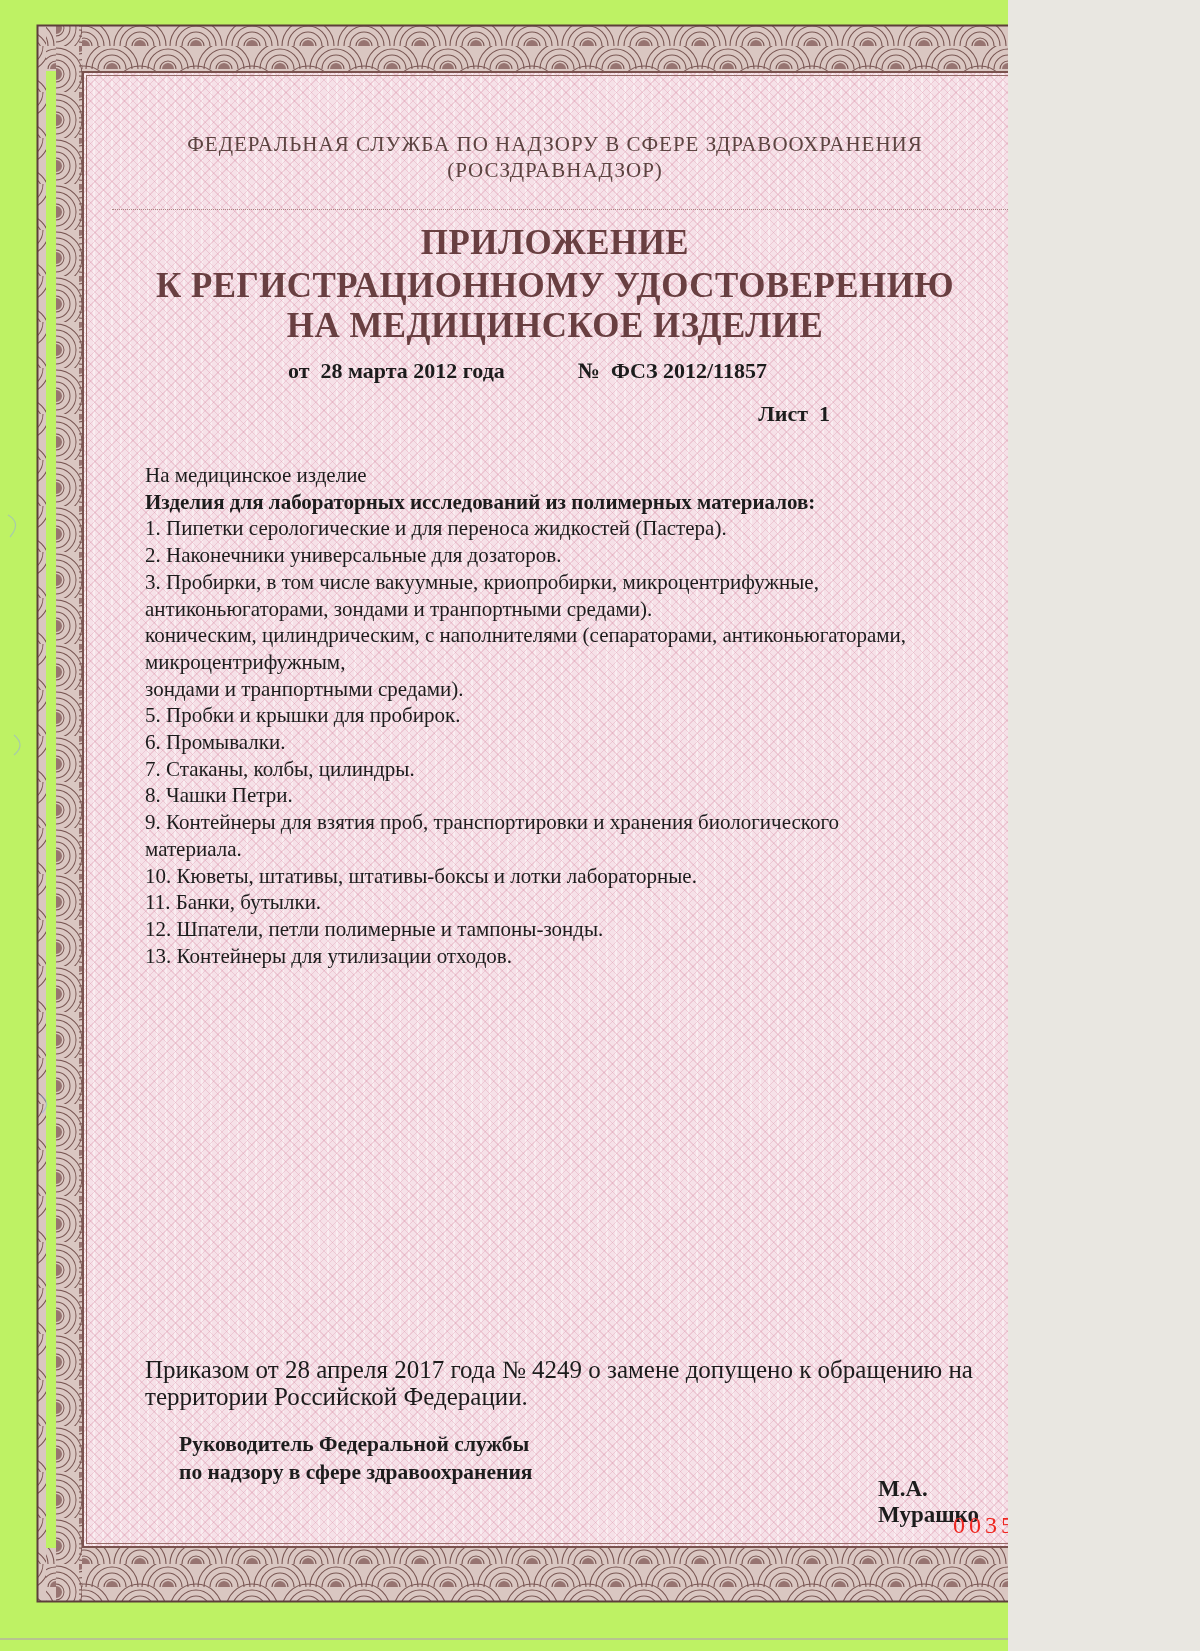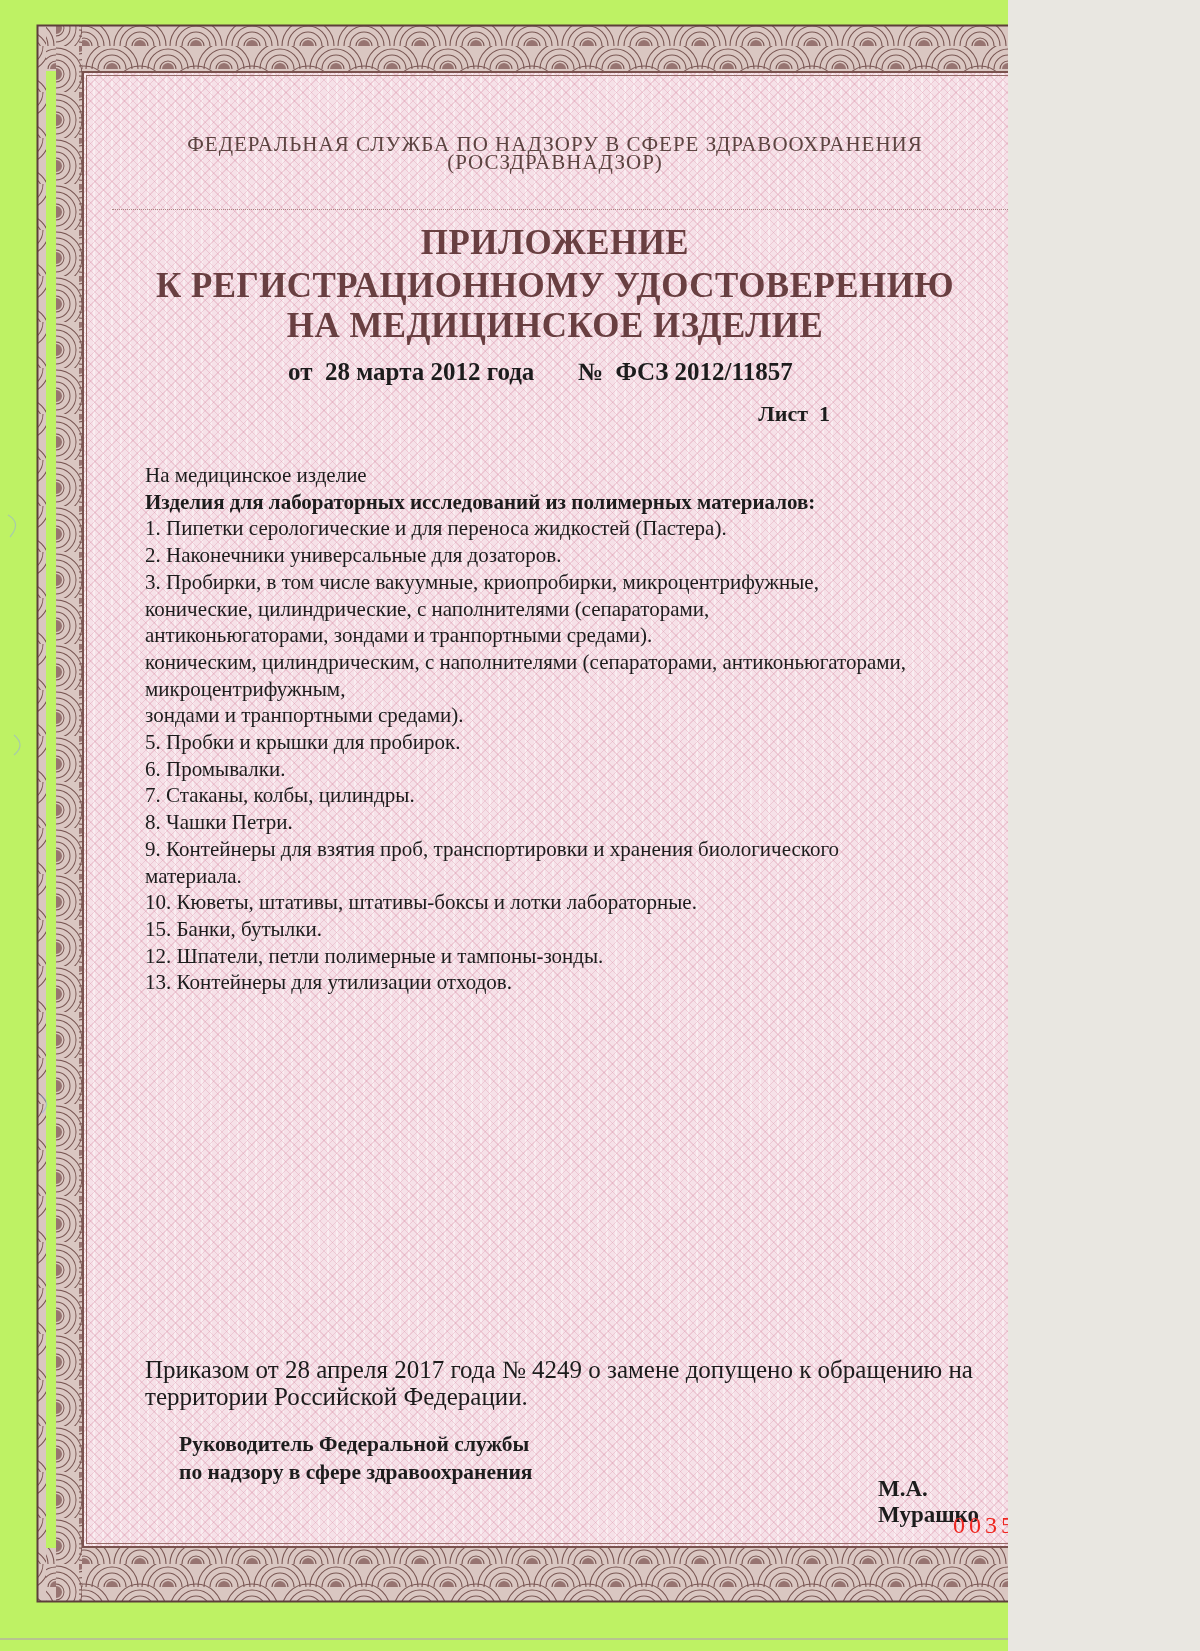--- a/index.html
+++ b/index.html
@@ -24,21 +24,21 @@
   .interior::before{
     content:""; position:absolute; inset:2px; border:1px solid #966b66; pointer-events:none;
   }
   .txt{position:absolute; z-index:2; color:#1c1c1c;}
   .center-col{left:95px; width:920px; text-align:center;}
   .agency{font-size:21px; letter-spacing:1px; color:#5c4340;}
   .rule{position:absolute; z-index:2; left:112px; top:209px; width:948px;
         border-top:1px dotted #9b7672; opacity:.85;}
   .title{font-weight:bold; font-size:36px; color:#693f41; letter-spacing:.5px; transform:scaleX(.97);}
   .title-sm{font-size:36px;}
-  .dateline{font-weight:bold; font-size:25px; white-space:pre;}
+  .dateline{font-weight:bold; font-size:22px; white-space:pre;}
   .sheet{font-weight:bold; font-size:22px; white-space:pre;}
   .body-block{left:145px; top:462px; width:880px; font-size:21px; line-height:26.7px;}
   .body-block .bold{font-weight:bold;}
   .footer-block{left:145px; top:1356px; width:880px; font-size:25px; line-height:27px;}
   .signer-block{left:145px; top:1430px; width:600px; font-size:21.5px; line-height:28px; font-weight:bold;margin-left:34px;}
   .signer-name{left:878px; top:1463px; font-size:23px; font-weight:bold;margin-top:13px;}
   .serial{
     left:953px; top:1512px; z-index:6;
     font-size:24px; letter-spacing:4px; color:#ee2620;
   }
@@ -102,51 +102,50 @@
     <rect x="37.5" y="25.5" width="1089" height="1576" fill="none" stroke="#5d3e3b" stroke-width="2"></rect>
 
     <rect x="1155" y="0" width="45" height="6" fill="#2e4636" opacity=".8"></rect>
     <rect x="0" y="1638" width="1200" height="2" fill="#b4b1a2" opacity=".7"></rect>
     <path d="M8,515 q14,8 2,22 M14,735 q12,10 0,20 M40,1095 q12,8 2,18" stroke="#9ab0d8" stroke-width="1.2" fill="none" opacity=".6"></path>
   </svg>
 
   <div class="interior"></div>
 
   <div class="txt center-col agency" style="top:132px;">ФЕДЕРАЛЬНАЯ СЛУЖБА ПО НАДЗОРУ В СФЕРЕ ЗДРАВООХРАНЕНИЯ</div>
-  <div class="txt center-col agency" style="top:150px;">(РОСЗДРАВНАДЗОР)</div>
+  <div class="txt center-col agency" style="top:158px;">(РОСЗДРАВНАДЗОР)</div>
   <div class="rule"></div>
 
   <div class="txt center-col title" style="top:221px;">ПРИЛОЖЕНИЕ</div>
   <div class="txt center-col title title-sm" style="top:264px;">К РЕГИСТРАЦИОННОМУ УДОСТОВЕРЕНИЮ</div>
   <div class="txt center-col title title-sm" style="top:304px;">НА МЕДИЦИНСКОЕ ИЗДЕЛИЕ</div>
 
   <div class="txt dateline" style="left:288px; top:358px;">от  28 марта 2012 года</div>
   <div class="txt dateline" style="left:578px; top:358px;">№  ФСЗ 2012/11857</div>
   <div class="txt sheet" style="right:178px; top:401px;margin-left:40px;">Лист  1</div>
 
   <div class="txt body-block">
     <div>На медицинское изделие</div>
     <div class="bold">Изделия для лабораторных исследований из полимерных материалов:</div>
     <div>
         <div>1. Пипетки серологические и для переноса жидкостей (Пастера).</div>
         <div>2. Наконечники универсальные для дозаторов.</div>
         <div>3. Пробирки, в том числе вакуумные, криопробирки, микроцентрифужные,</div>
-        <div>конические, цилиндрические, с наполнителями (сепараторами,</div>
         <div>антиконьюгаторами, зондами и транпортными средами).</div>
         <div>коническим, цилиндрическим, с наполнителями (сепараторами, антиконьюгаторами,</div>
         <div>микроцентрифужным,</div>
         <div>зондами и транпортными средами).</div>
         <div>5. Пробки и крышки для пробирок.</div>
         <div>6. Промывалки.</div>
         <div>7. Стаканы, колбы, цилиндры.</div>
         <div>8. Чашки Петри.</div>
         <div>9. Контейнеры для взятия проб, транспортировки и хранения биологического</div>
         <div>материала.</div>
         <div>10. Кюветы, штативы, штативы-боксы и лотки лабораторные.</div>
-        <div>15. Банки, бутылки.</div>
+        <div>11. Банки, бутылки.</div>
         <div>12. Шпатели, петли полимерные и тампоны-зонды.</div>
         <div>13. Контейнеры для утилизации отходов.</div>
       </div>
   </div>
 
   <svg class="layer ink" width="1200" height="1651" aria-hidden="true">
     <g stroke="#2e2a28" stroke-width="2.4" fill="none" stroke-linecap="round">
       <path d="M154,1035 C176,1030 198,1029 217,1031"></path>
       <path d="M213,1032 C193,1040 172,1047 154,1051"></path>
       <path d="M146,1057 C172,1051 199,1048 222,1049"></path>

